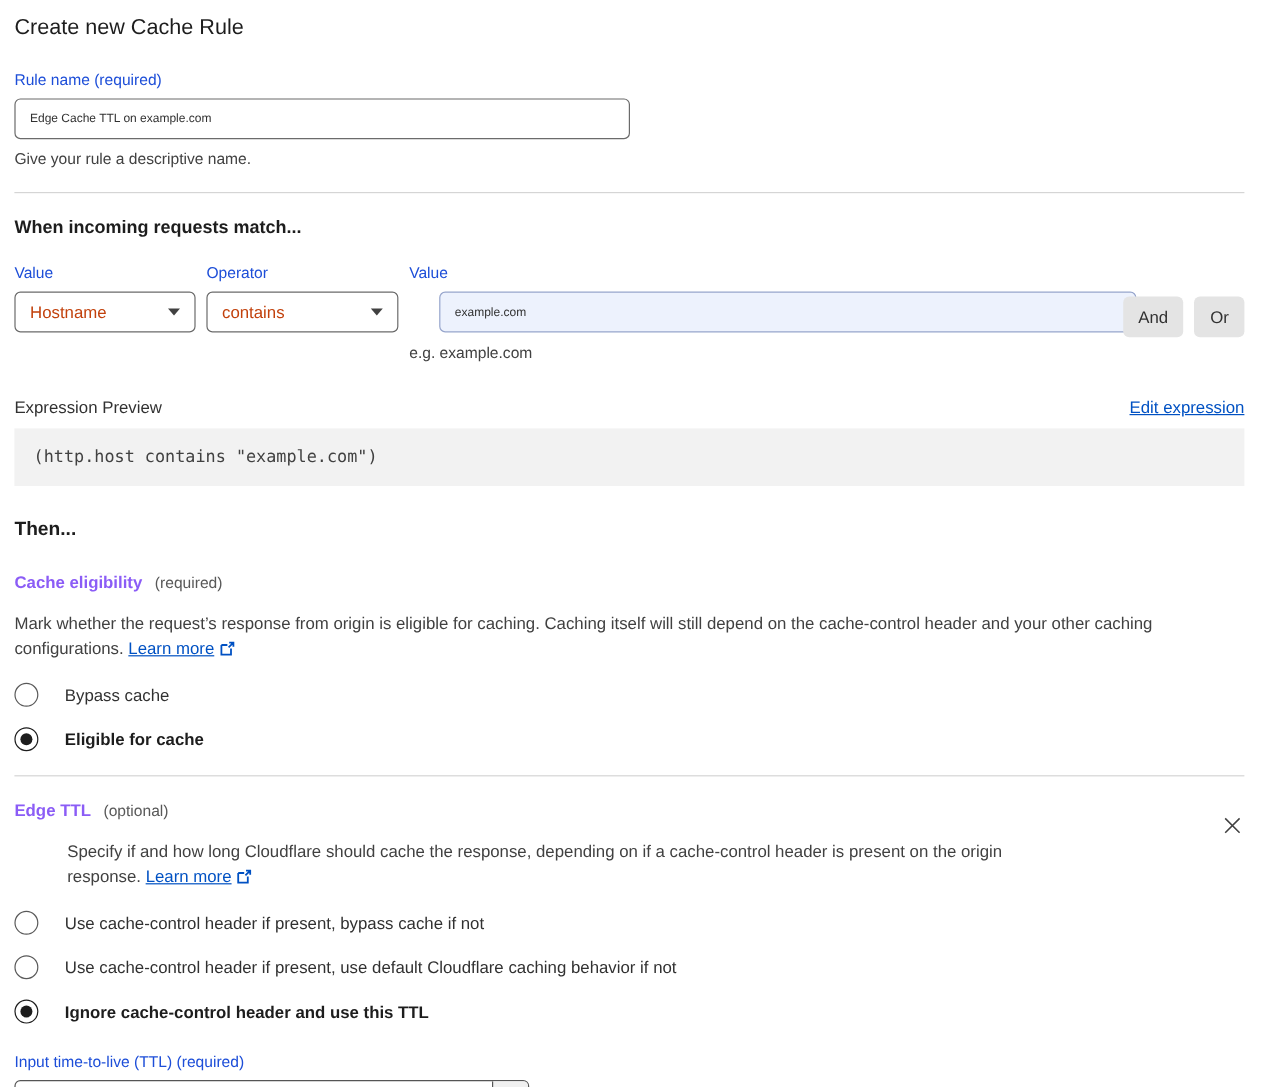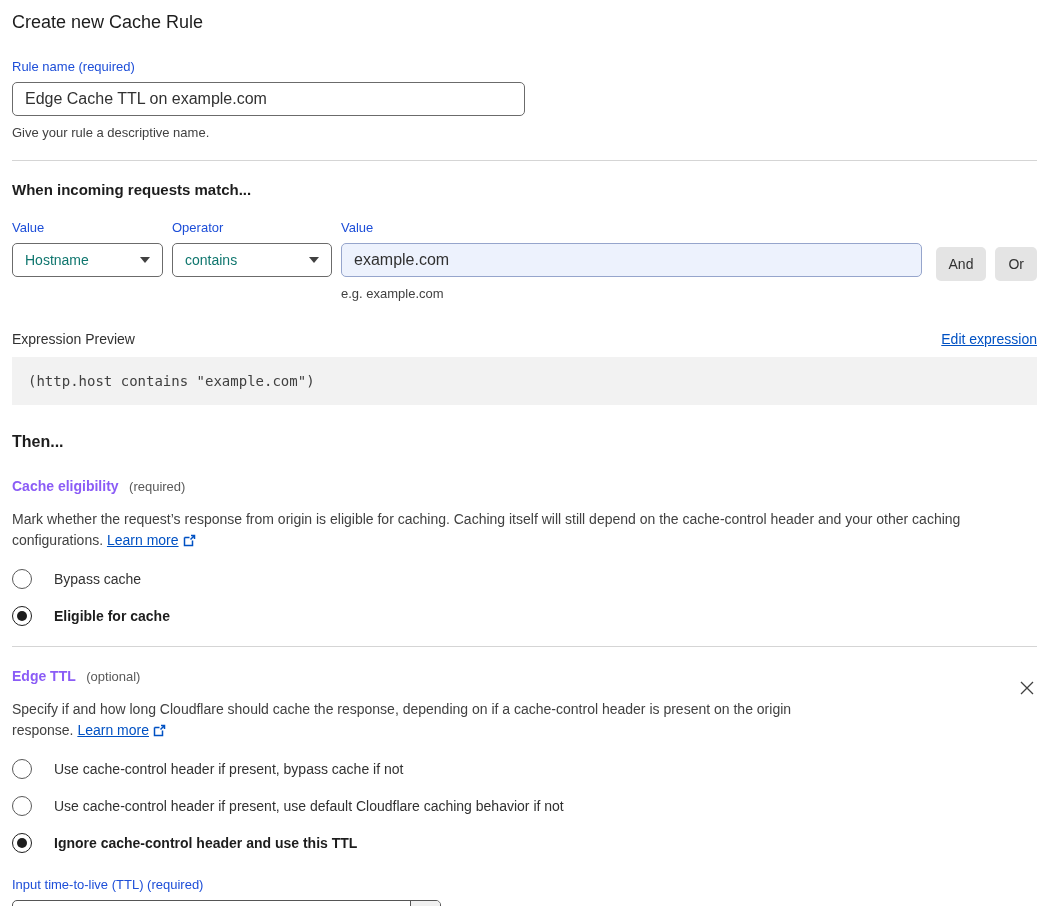--- a/index.html
+++ b/index.html
@@ -26,21 +26,21 @@
     color: #1d4ed8;
     margin-bottom: 8px;
     display: block;
   }
   .text-input {
     height: 34px;
     border: 1px solid #6b6b6b;
     border-radius: 5px;
     background: #fff;
     font-family: "Liberation Sans", sans-serif;
-    font-size: 16px;
+    font-size: 10px;
     color: #313131;
     padding: 0 12px;
     outline: none;
   }
   .rule-name-input { width: 513px; display: block; }
   .help-text {
     font-size: 13px;
     color: #414141;
     margin-top: 9px;
   }
@@ -60,38 +60,39 @@
   .dropdown {
     height: 34px;
     border: 1px solid #6b6b6b;
     border-radius: 5px;
     background: #fff;
     display: flex;
     align-items: center;
     justify-content: space-between;
     padding: 0 12px;
     font-size: 14px;
-    color: #0f766e;
+    color: #c2410c;
     cursor: pointer;
     gap: 38px;
   }
   .dropdown-field { width: 151px; }
   .dropdown-operator { width: 160px; }
   .caret-down {
     width: 0; height: 0;
     border-left: 5px solid transparent;
     border-right: 5px solid transparent;
     border-top: 6px solid #414141;
     margin-left: 8px;
   }
   .value-col { flex: 1; margin-right: 14px; }
   .value-input {
     width: 100%;
     background: #edf2fd;
     border: 1px solid #96a5cc;
+    margin-left: 25px;
   }
   .hint-text { font-size: 13px; color: #414141; margin-top: 9px; }
   .andor-group { display: flex; padding-top: 27px; }
   .gray-btn {
     height: 34px;
     background: #e4e4e4;
     border: none;
     border-radius: 5px;
     font-family: "Liberation Sans", sans-serif;
     font-size: 14px;
@@ -139,21 +140,21 @@
     font-size: 13px;
     color: #595959;
     margin-left: 6px;
   }
   .description {
     font-size: 14px;
     color: #414141;
     line-height: 21px;
     margin-bottom: 18px;
   }
-  .ttl-description { max-width: 836px; }
+  .ttl-description { max-width: 836px; margin-left: 44px; }
   .ext-link-icon { margin-left: 4px; vertical-align: -2px; }
   .radio-group { margin-bottom: 8px; }
   .radio-row {
     display: flex;
     align-items: center;
     margin-bottom: 17px;
     cursor: pointer;
   }
   .radio {
     width: 20px; height: 20px;

